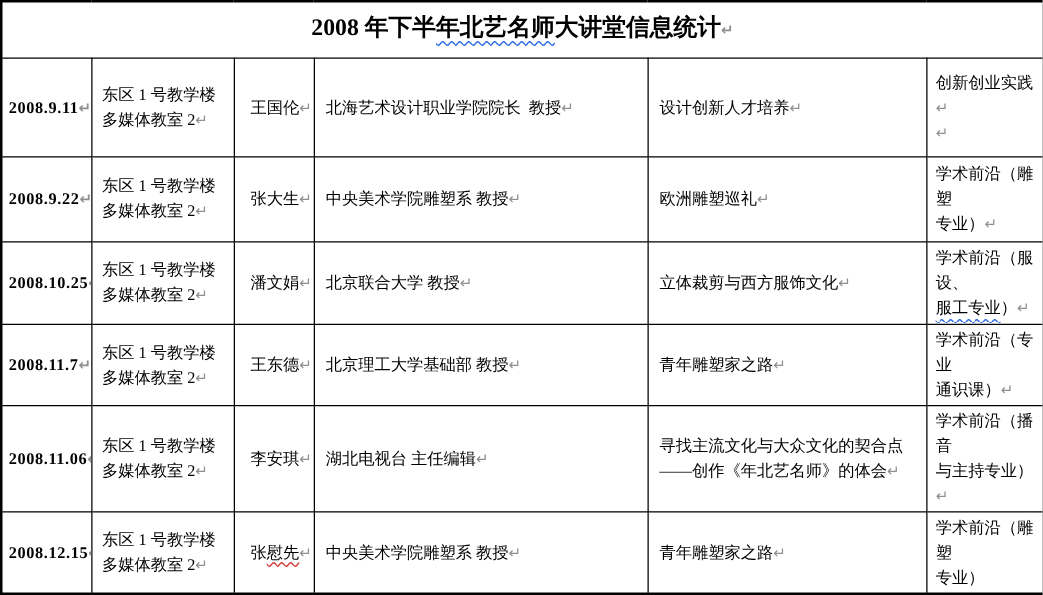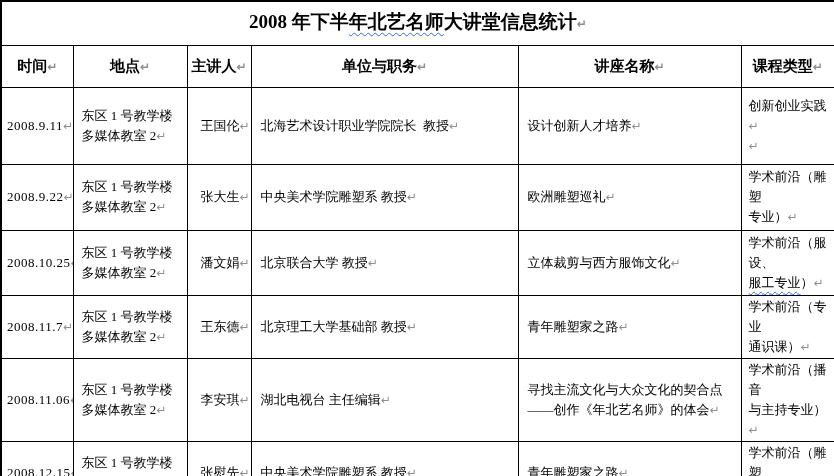--- a/index.html
+++ b/index.html
@@ -4,21 +4,21 @@
 <style>
   html,body{margin:0;padding:0;background:#ffffff;}
   body{font-family:"Liberation Serif","DejaVu Serif",serif;color:#000;}
   .doc{width:834px;height:476px;background:#fff;box-sizing:border-box;border-radius:29px;}
   table{border-collapse:collapse;table-layout:fixed;width:834px;height:476px;}
   td{border:1px solid #000;vertical-align:middle;box-sizing:border-box;
      font-size:13px;line-height:20px;white-space:pre-wrap;overflow:hidden;}
   table{border:2px solid #000;}
   .title-cell{text-align:center;font-weight:bold;font-size:19px;line-height:24px;}
   .head td{font-weight:bold;font-size:15px;text-align:center;}
-  .c-time{padding-left:5px;letter-spacing:0.5px;}
+  .c-time{padding-left:5px;letter-spacing:0.5px;font-weight:bold;}
   .c-loc{padding-left:8px;}
   .c-spk{text-align:right;}
   .c-unit{padding-left:9px;}
   .c-lec{padding-left:9px;margin-top:39px;}
   .c-course{padding-left:7px;padding-right:3px;}
   .pm{color:#8f8f8f;font-size:12px;font-family:"DejaVu Sans","Liberation Sans",sans-serif;}
   .wavy-blue{text-decoration:underline;text-decoration-style:wavy;
              text-decoration-color:#2e6be6;text-decoration-thickness:1px;text-underline-offset:4px;}
   .wavy-red{text-decoration:underline;text-decoration-style:wavy;
             text-decoration-color:#d43c3c;text-decoration-thickness:1px;text-underline-offset:3px;}
@@ -35,28 +35,20 @@
     <col style="width:267px">
         <col style="width:223px">
         <col style="width:94px">
   </colgroup>
 
   <tbody>
         <tr style="height:44px">
     <td class="title-cell" colspan="6"><span>2008 年下半</span><span class="wavy-blue">年北艺名师</span><span>大讲堂信息统计</span><span class="pm">↵</span></td>
   </tr>
 
-  <tr class="head" style="height:42px">
-    <td><span>时间</span><span class="pm">↵</span></td>
-    <td><span>地点</span><span class="pm">↵</span></td>
-    <td><span>主讲人</span><span class="pm">↵</span></td>
-    <td><span>单位与职务</span><span class="pm">↵</span></td>
-    <td><span>讲座名称</span><span class="pm">↵</span></td>
-    <td><span>课程类型</span><span class="pm">↵</span></td>
-  </tr>
 
   <tr style="height:77px">
     <td class="c-time"><span>2008.9.11</span><span class="pm">↵</span></td>
     <td class="c-loc"><span>东区 1 号教学楼
 多媒体教室 2</span><span class="pm">↵</span></td>
     <td class="c-spk"><span>王国伦</span><span class="wavy-red"></span><span class="pm">↵</span></td>
     <td class="c-unit"><span>北海艺术设计职业学院院长  教授</span><span class="pm">↵</span></td>
     <td class="c-lec"><span>设计创新人才培养</span><span class="pm">↵</span></td>
     <td class="c-course"><span>创新创业实践</span><span class="wavy-blue"></span><span></span><span class="pm">↵</span><span class="pm">
 ↵</span></td>

